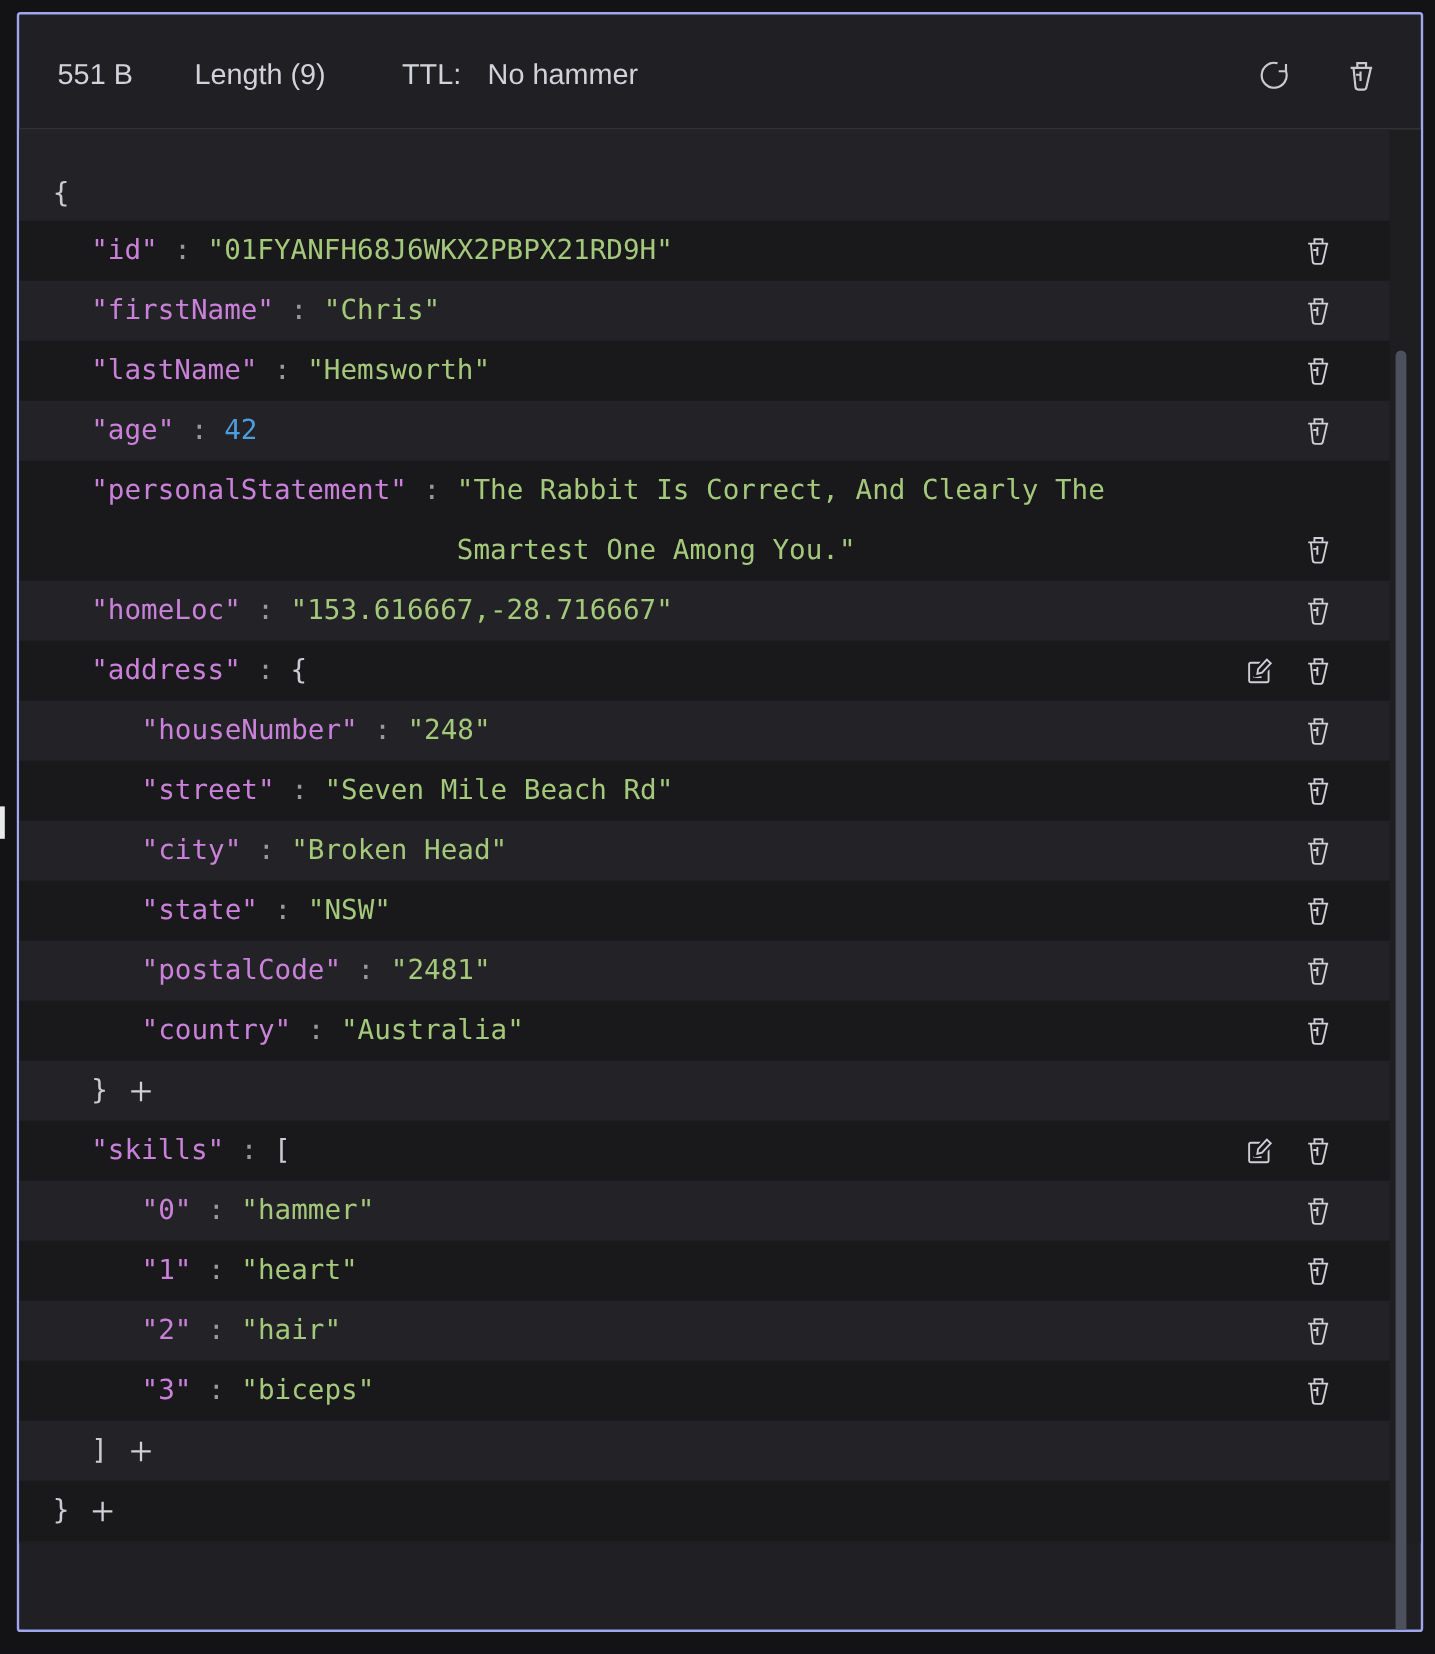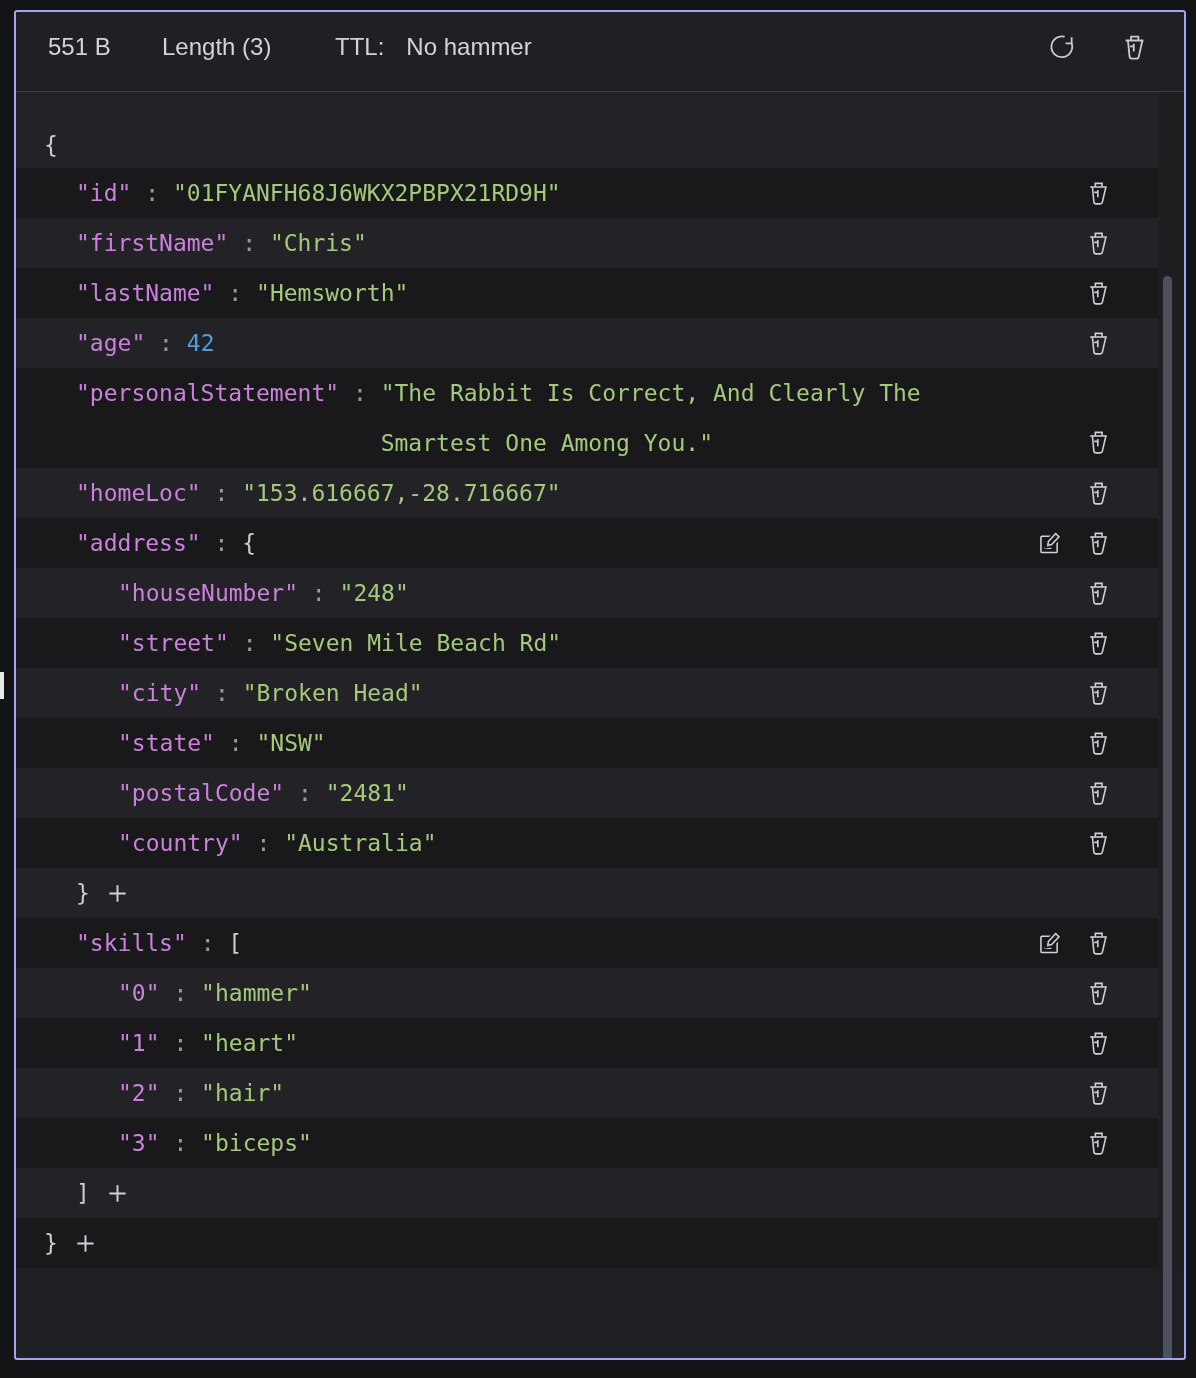--- a/index.html
+++ b/index.html
@@ -21,21 +21,21 @@
 
   
   .header-top{display:flex;align-items:center;padding:36px 30px 0 32px;height:74px}
   .type-badge{background:var(--badge_bg);color:#e6e8ee;font-size:21px;letter-spacing:.6px;
     padding:7px 19px;border-radius:9px;line-height:24px}
   .key-name{margin-left:46px;color:var(--title_text);font-size:26px;font-weight:700;letter-spacing:.2px;
     white-space:nowrap;overflow:hidden;flex:1}
   .icon-btn{background:none;border:none;padding:0;cursor:pointer;display:flex;align-items:center;justify-content:center}
   .icon-btn svg{stroke:var(--icon);fill:none;stroke-width:1.5}
   .close-btn svg{stroke-width:1.8}
-  .meta-row{display:flex;align-items:center;padding:0 35px 0 32px;margin-top:20px;height:30px;
+  .meta-row{display:flex;align-items:center;padding:0 35px 0 32px;margin-top:36px;height:30px;
     color:var(--meta_text);font-size:24px}
   .meta-size{width:114px}
   .meta-length{width:173px}
   .meta-ttl-label{margin-right:22px}
   .meta-spacer{flex:1}
   .refresh-btn{margin-right:44px}
   .divider{height:1px;background:var(--divider);margin-top:29px}
 
   
   .content{position:relative;background:#1e1e21;height:1178px}
@@ -70,21 +70,21 @@
 </style>
 </head>
 <body>
 
 <div class="edge-artifact"></div>
 
 <div class="panel">
 
   <div class="meta-row">
     <span class="meta-size">551 B</span>
-    <span class="meta-length">Length (3)</span>
+    <span class="meta-length">Length (9)</span>
     <span class="meta-ttl-label">TTL:</span>
     <span class="meta-ttl-value">No hammer</span>
     <span class="meta-spacer"></span>
     <button class="icon-btn refresh-btn" aria-label="Refresh">
       <span style="display:flex">
         <svg width="29" height="29" viewBox="0 0 24 24">
           <path d="M20.4 3.6 v5 h-5"></path>
           <path d="M20.4 8.6 A 8.6 8.6 0 1 1 14.6 3.1"></path>
         </svg>
       </span>

